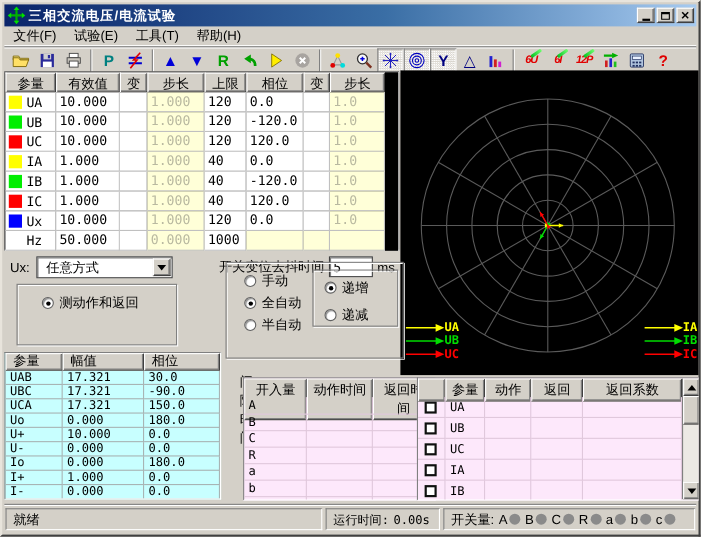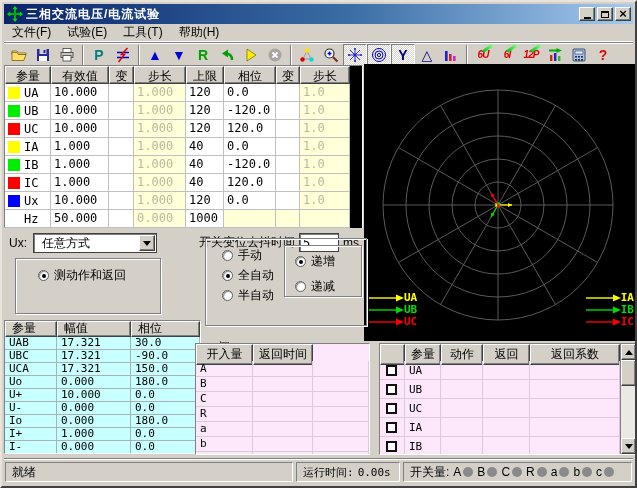--- a/index.html
+++ b/index.html
@@ -85,21 +85,21 @@
   .derived-table { position:absolute; left:2px; top:318px; width:197px; height:134px; background:#c8ffff;
     border:1px solid; border-color:#808080 #fff #fff #808080; font-size:11px; overflow:hidden; }
   .d-row { display:grid; grid-template-columns:52px 74px 1fr; height:13px; }
   .d-row.d-head { height:16px; }
   .d-cell { border-right:1px solid #a8b4b4; border-bottom:1px solid #a8b4b4; padding:0 4px;
     font-family:"DejaVu Sans Mono","Liberation Mono",monospace; line-height:12px; white-space:nowrap; }
   .d-head .d-cell { background:#d4d0c8; border:1px solid; border-color:#fff #404040 #404040 #fff;
     box-shadow:inset -1px -1px 0 #808080; font-family:"Liberation Sans","DejaVu Sans",sans-serif; font-size:12px; line-height:13px; padding-left:6px; }
 
   
-  .input-table { position:absolute; left:193px; top:341px; width:175px; height:112px; background:#fde8fb;
+  .input-table { position:absolute; left:219px; top:341px; width:175px; height:112px; background:#fde8fb;
     border:1px solid; border-color:#808080 #fff #fff #808080; overflow:hidden; }
   .i-row { display:grid; grid-template-columns:57px 60px 1fr; height:15px; }
   .i-row.i-head { height:17px; }
   .i-cell { border-right:1px solid #e0c8dc; border-bottom:1px solid #e0c8dc; font-size:11px; padding:1px 4px;
     font-family:"DejaVu Sans Mono",monospace; }
   .i-head .i-cell { background:#d4d0c8; border:1px solid; border-color:#fff #404040 #404040 #fff;
     box-shadow:inset -1px -1px 0 #808080; text-align:center; font-family:"Liberation Sans","DejaVu Sans",sans-serif; font-size:12px; }
   .result-wrap { position:absolute; left:377px; top:341px; width:258px; height:112px; display:flex;
     border:1px solid; border-color:#808080 #fff #fff #808080; background:#fde8fb; overflow:hidden; }
   .result-table { flex:1; overflow:hidden; }
@@ -638,20 +638,21 @@
       <div class="d-row">
         <div class="d-cell">I-</div>
         <div class="d-cell">0.000</div>
         <div class="d-cell">0.0</div>
       </div>
     </div>
 
   <div class="input-table">
       <div class="i-row i-head">
         <div class="i-cell">开入量</div>
+        <div class="i-cell">动作时间</div>
         <div class="i-cell">返回时间</div>
       </div>
       <div class="i-row">
         <div class="i-cell">A</div>
         <div class="i-cell"></div>
         <div class="i-cell"></div>
       </div>
       <div class="i-row">
         <div class="i-cell">B</div>
         <div class="i-cell"></div>

